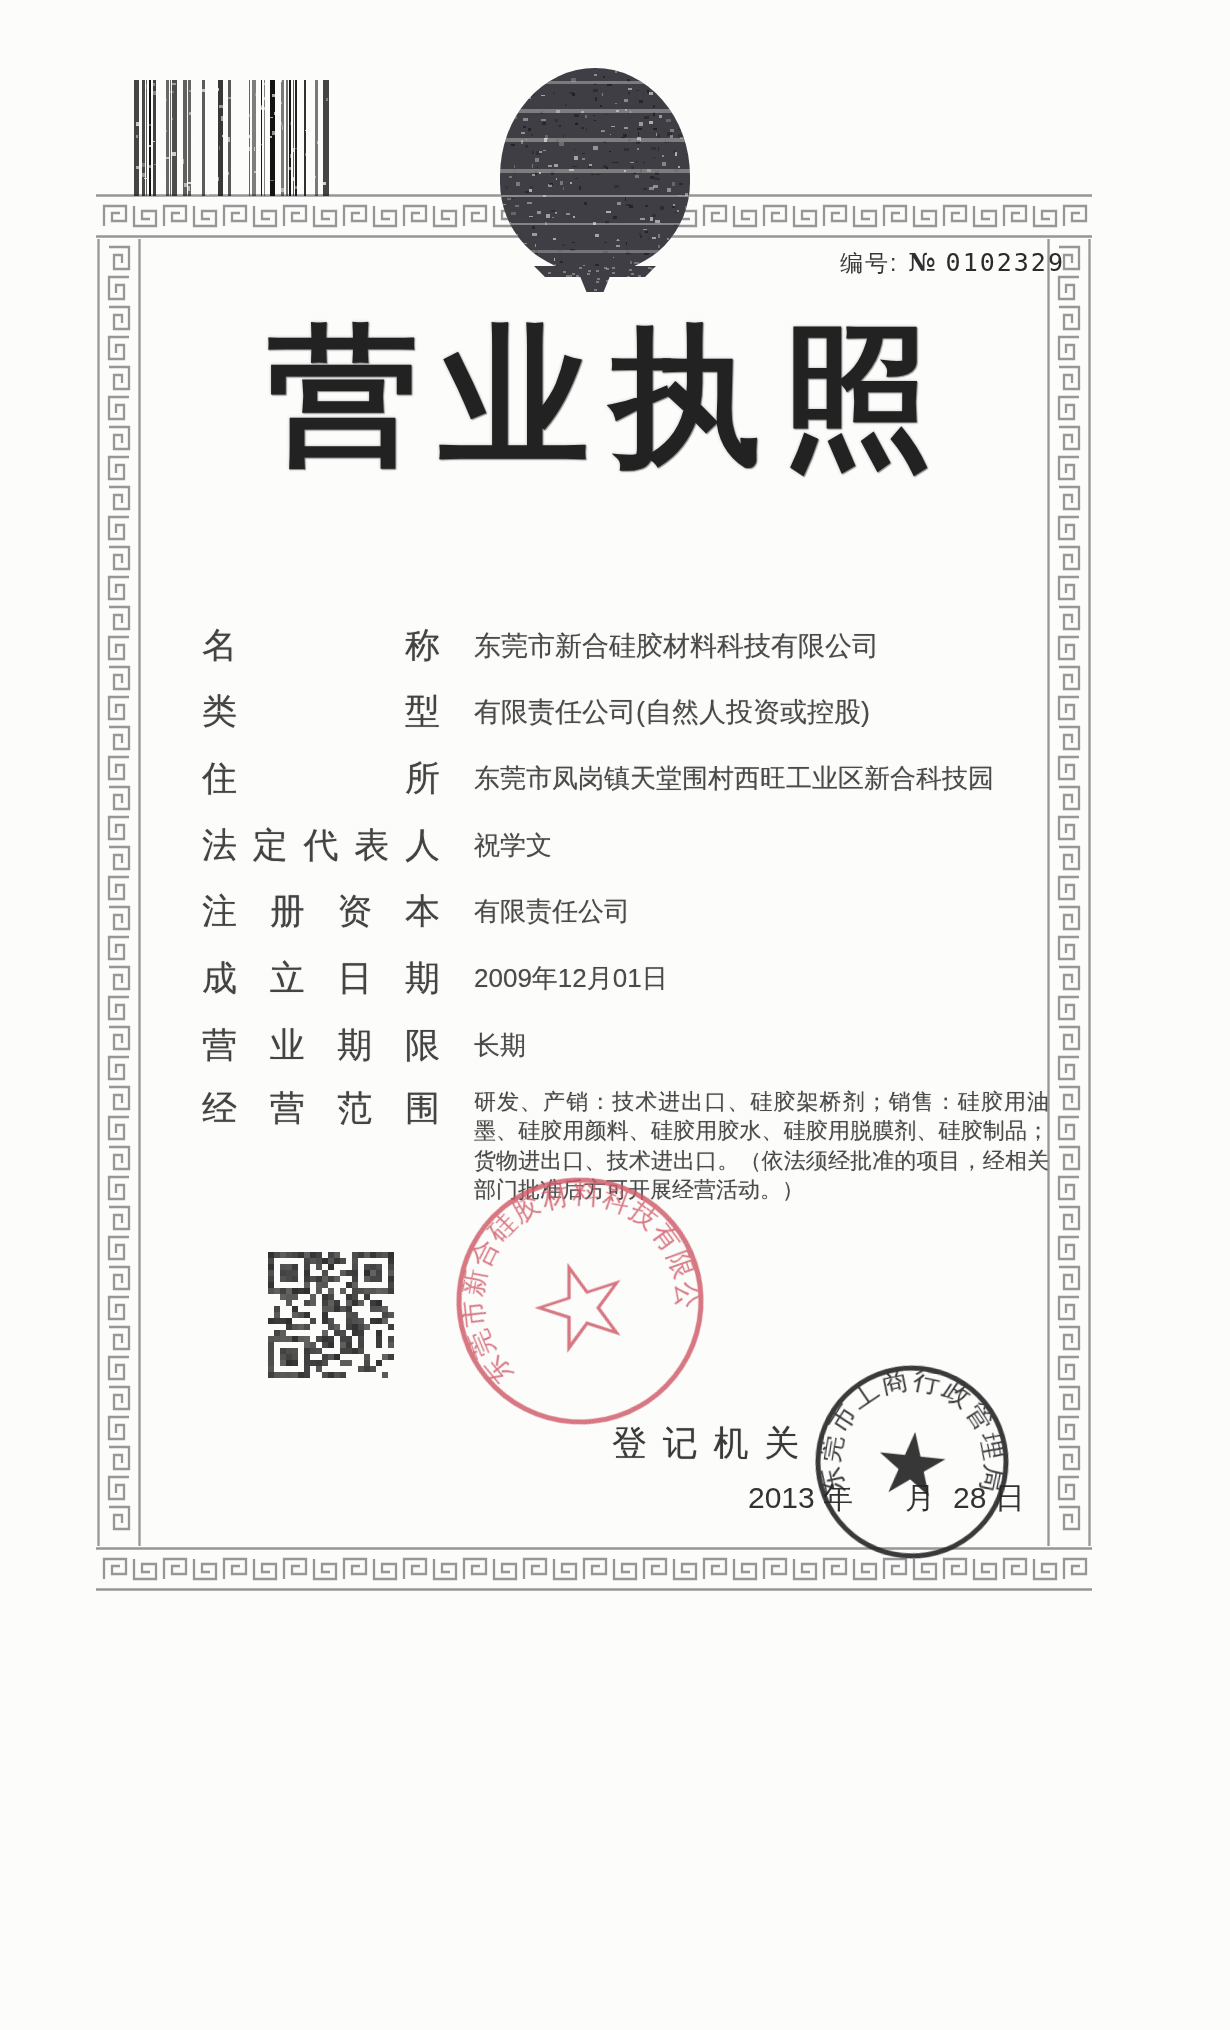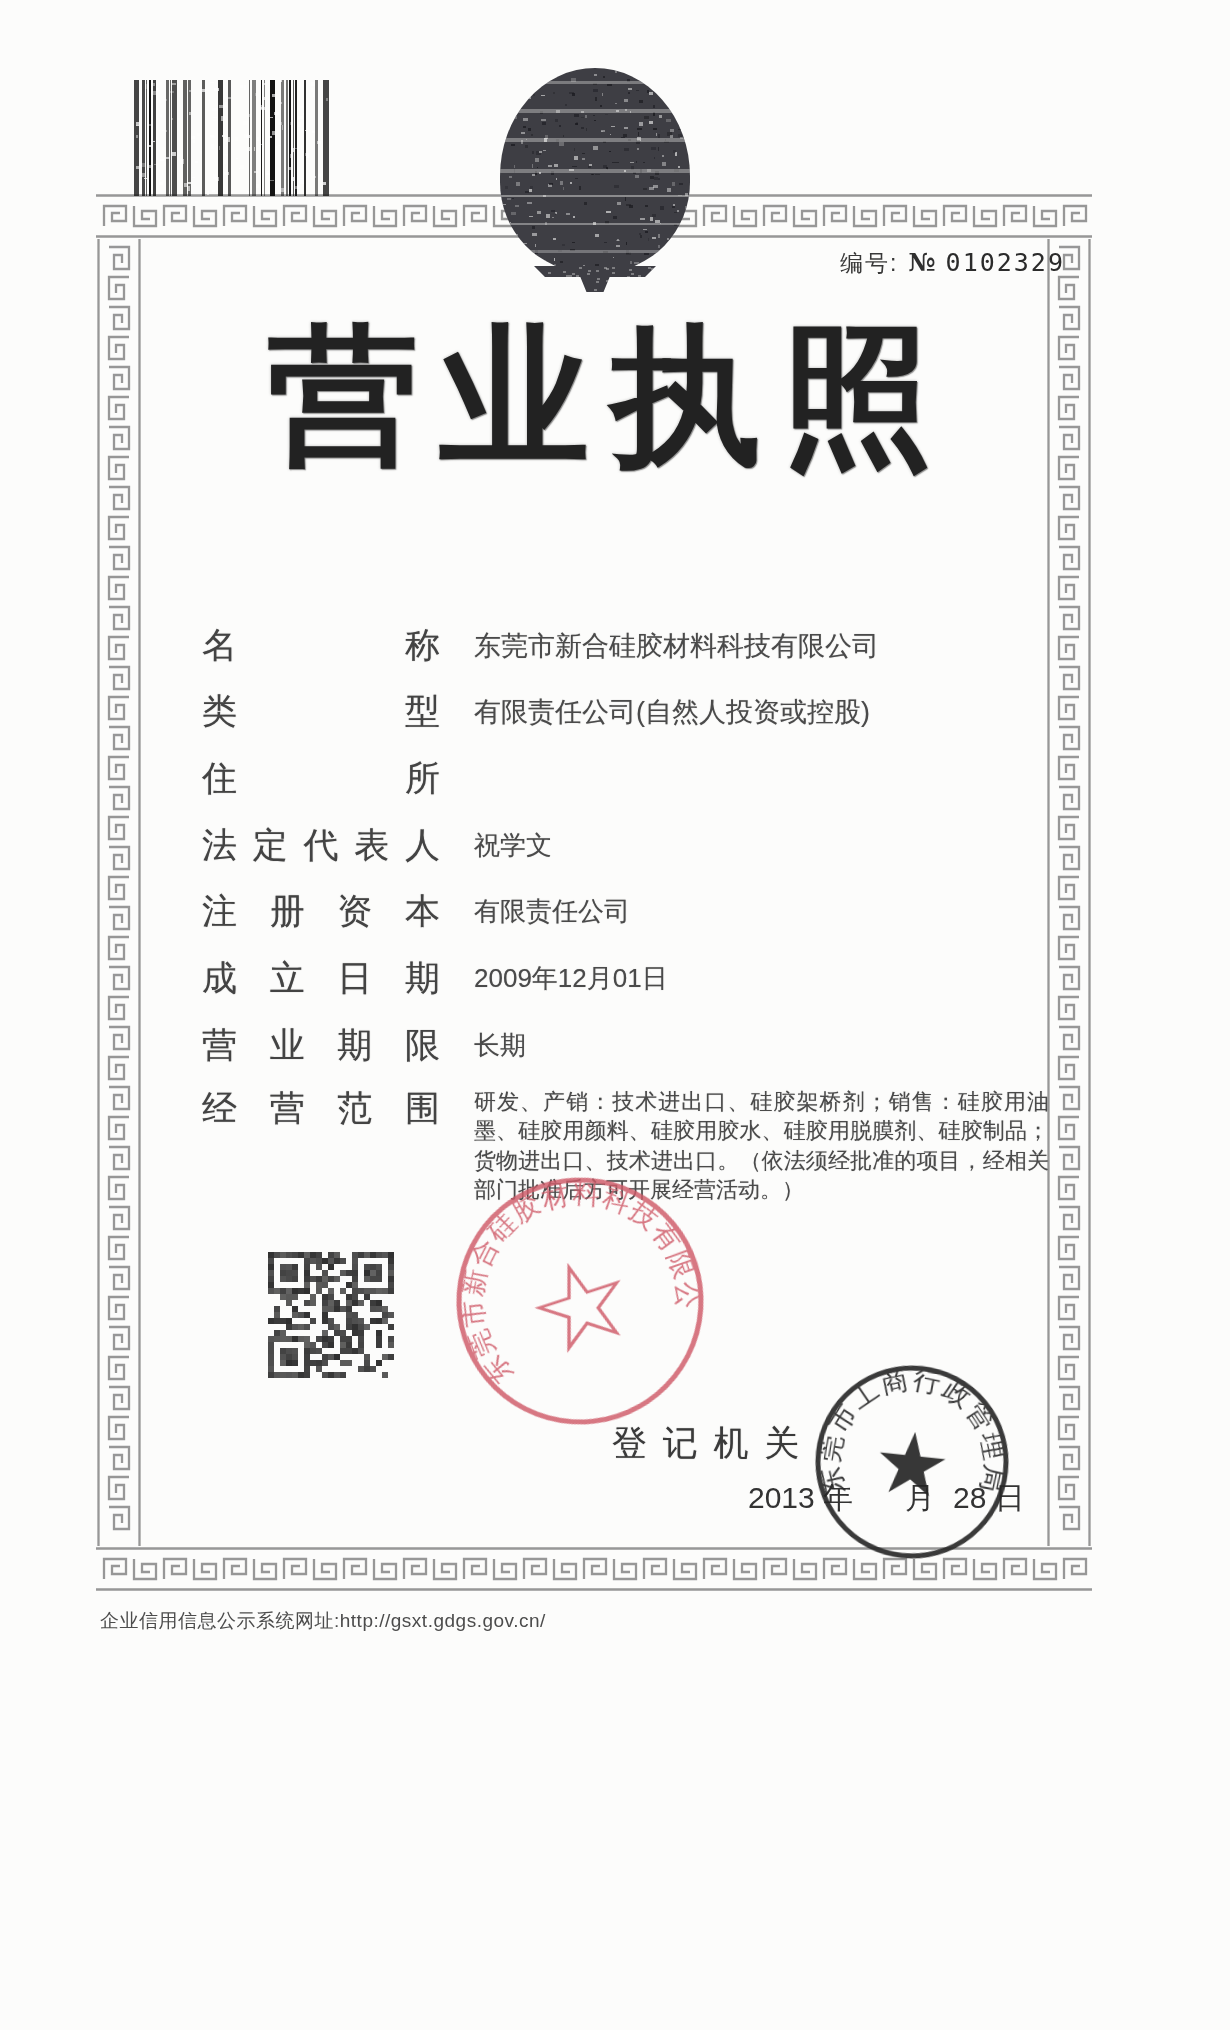--- a/index.html
+++ b/index.html
@@ -631,20 +631,21 @@
         <span>类</span>
         <span>型</span>
       </div>
     <div class="fvalue">有限责任公司(自然人投资或控股)</div>
   </div>
   <div class="row" style="top:755px">
     <div class="flabel">
         <span>住</span>
         <span>所</span>
       </div>
+    <div class="fvalue small">东莞市凤岗镇天堂围村西旺工业区新合科技园</div>
   </div>
   <div class="row" style="top:822px">
     <div class="flabel">
         <span>法</span>
         <span>定</span>
         <span>代</span>
         <span>表</span>
         <span>人</span>
       </div>
     <div class="fvalue small">祝学文</div>
@@ -1149,15 +1150,14 @@
 
   <svg class="black-seal" width="212" height="212" viewBox="0 0 212 212">
     <circle cx="106" cy="106" r="94" fill="none" stroke="#262626" stroke-width="5"></circle>
     <path id="blkArc" d="M 42.8 142.5 A 73 73 0 1 1 169.2 142.5" fill="none"></path>
     <text font-size="27" fill="#262626" letter-spacing="2" style="font-family:'Liberation Sans',sans-serif;">
       <textPath href="#blkArc">东莞市工商行政管理局</textPath>
     </text>
     <text x="106" y="138" text-anchor="middle" font-size="86" fill="#222">★</text>
   </svg>
 
-  <div class="footer-left">企业信用信息公示系统网址:http://gsxt.gdgs.gov.cn/</div>
 
 </div>
 
 </body></html>

